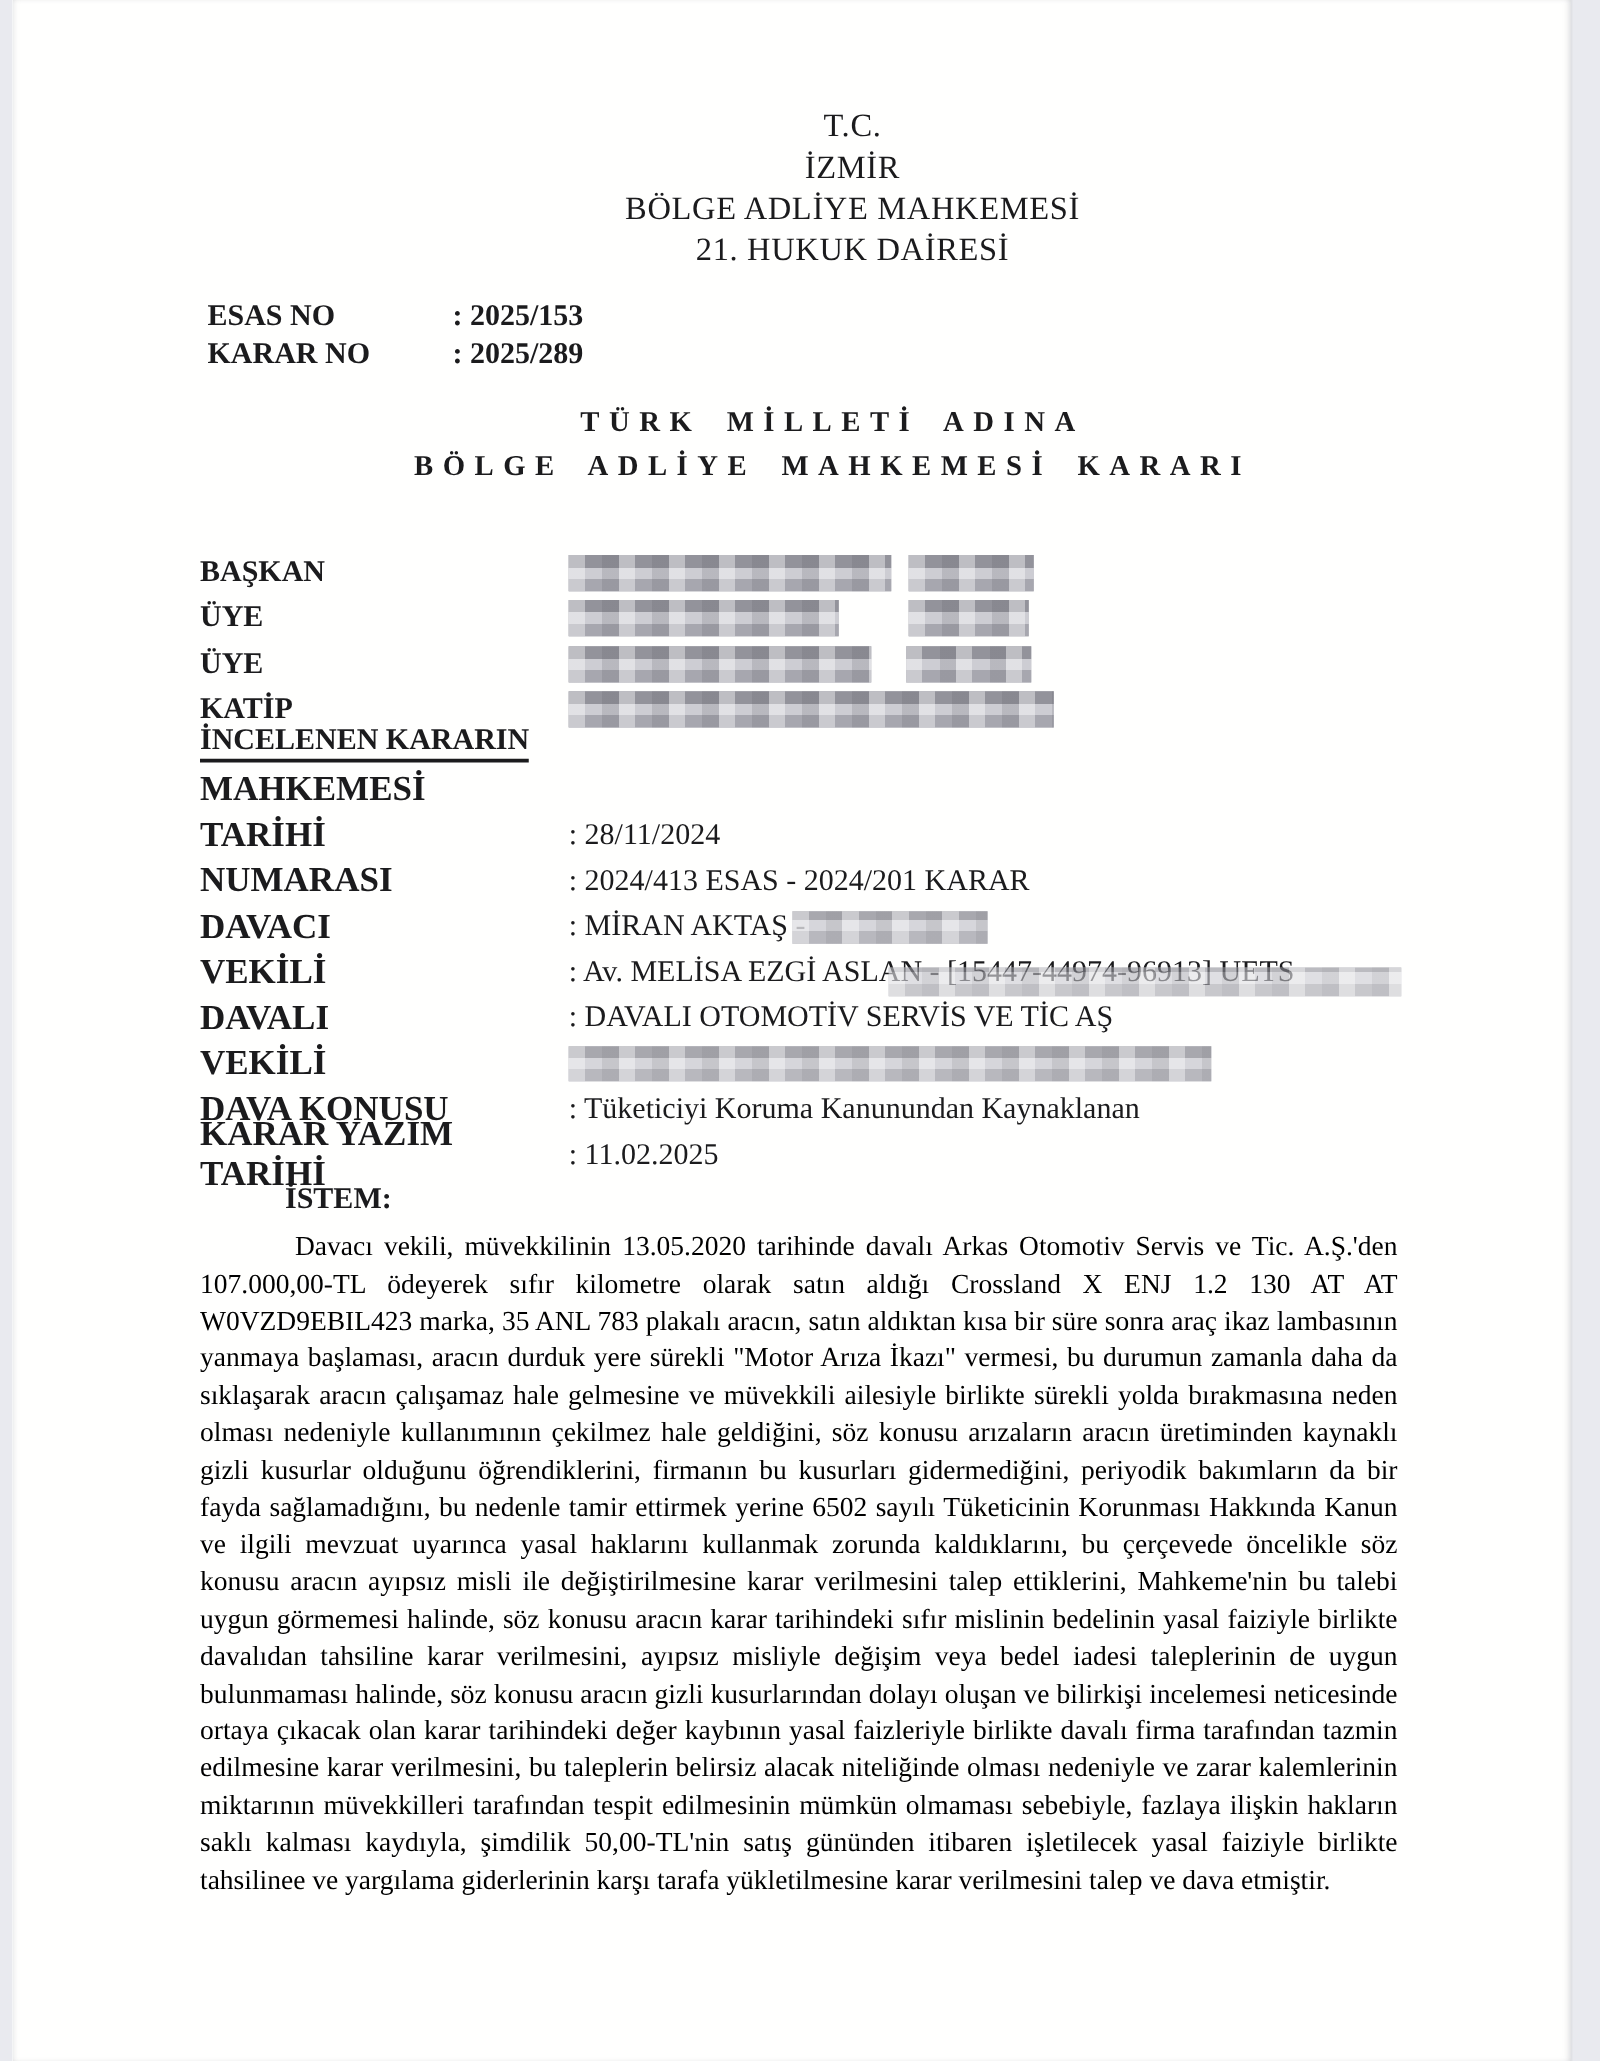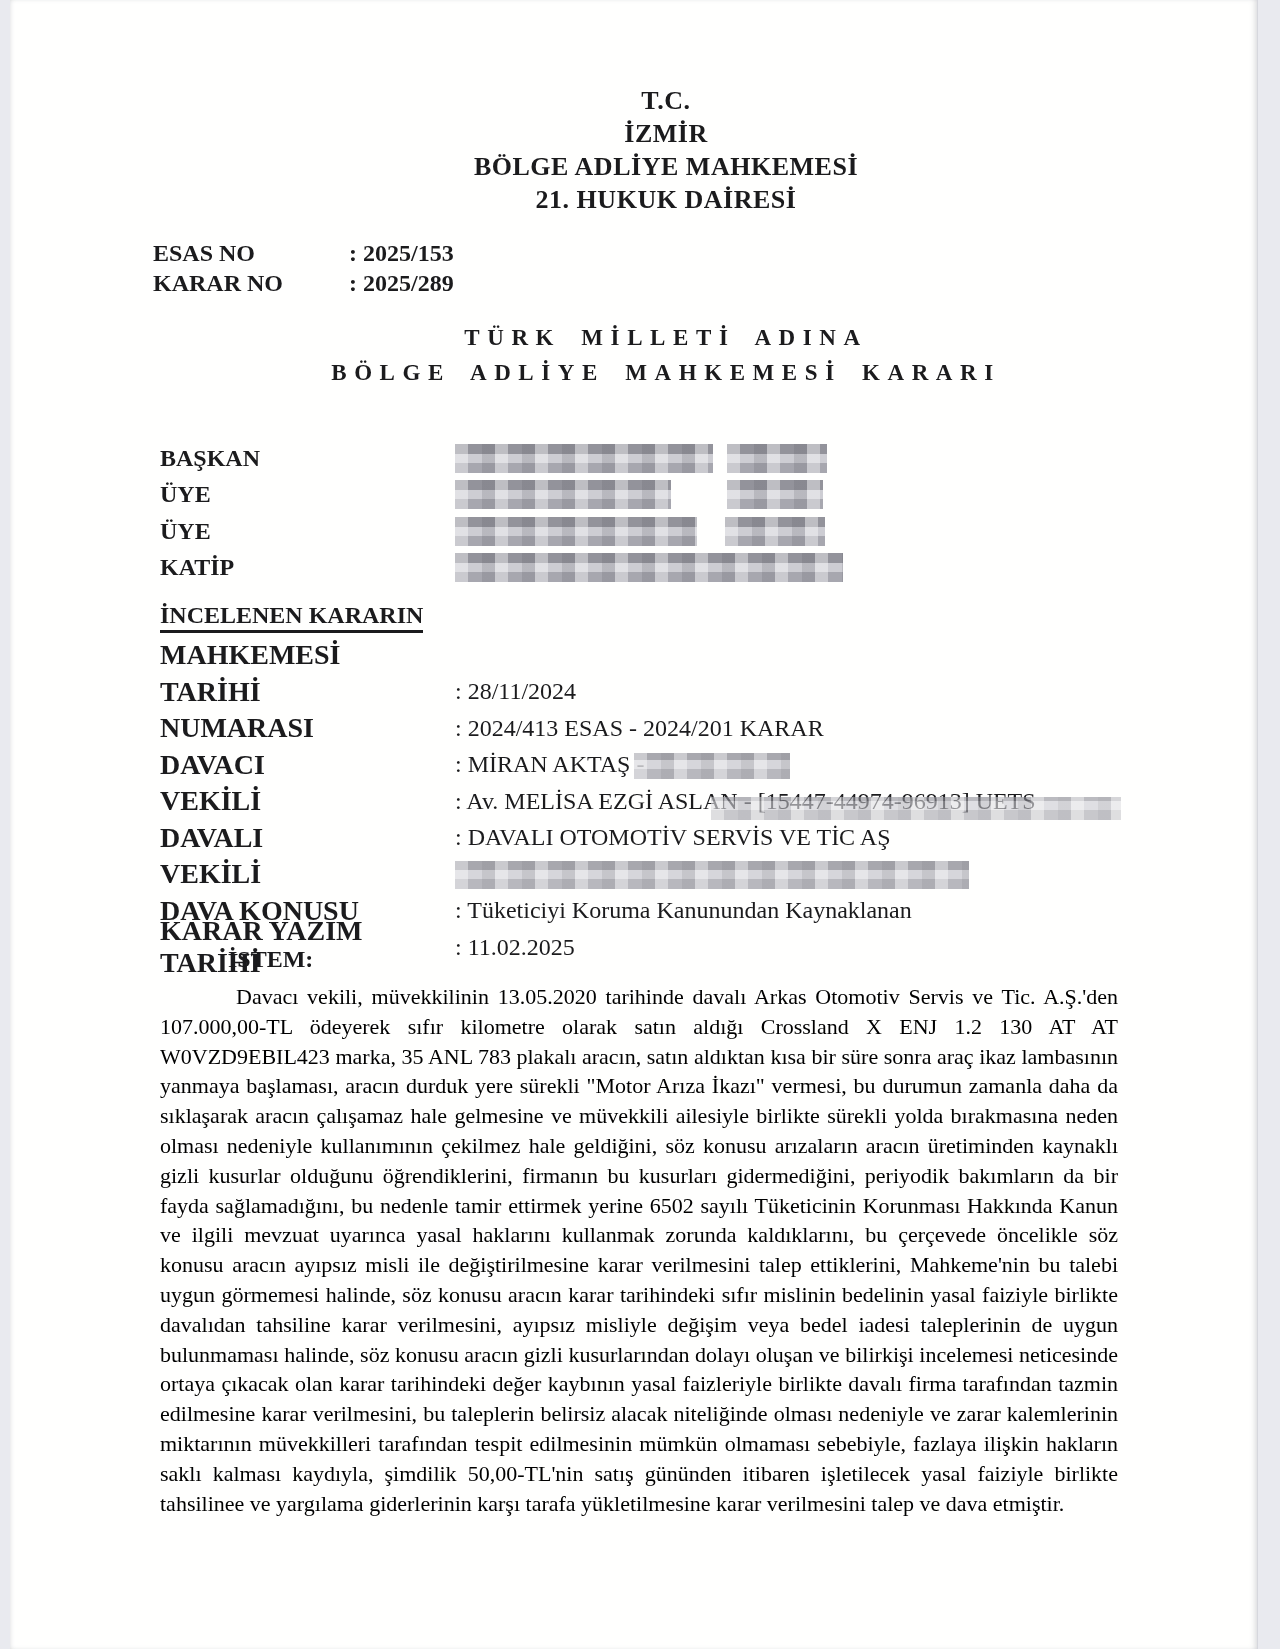--- a/index.html
+++ b/index.html
@@ -13,24 +13,24 @@
   }
   .page{
     position:absolute;left:10px;top:0;width:1247px;height:1649px;
     background:#fffffe;
     border-right:1px solid #d6d7dd;
     box-shadow:inset -4px 0 6px -3px rgba(120,122,135,.35), inset 3px 0 5px -3px rgba(120,122,135,.28);
   }
   .content{position:absolute;left:140px;top:0;width:1032px;height:100%;}
 
   
-  .court-header{position:absolute;top:84px;left:0;width:100%;text-align:center;
-    font-weight:bold;font-size:26px;line-height:33px;letter-spacing:.02em;}
+  .court-header{position:absolute;top:84px;left:16px;width:100%;text-align:center;
+    font-weight:normal;font-size:26px;line-height:33px;letter-spacing:.02em;}
   
-  .case-refs{position:absolute;top:238px;left:3px;font-size:24px;line-height:30px;}
+  .case-refs{position:absolute;top:238px;left:16px;font-size:24px;line-height:30px;}
   .case-refs .row{display:flex;}
   .case-refs .lbl{font-weight:bold;width:196px;}
   .case-refs .val{font-weight:bold;}
 
   
   .banner{position:absolute;top:320px;left:0;width:100%;text-align:center;
     font-weight:bold;font-size:23px;line-height:35px;letter-spacing:.33em;word-spacing:.3em;}
 
   
   .panel{position:absolute;top:440px;left:10px;width:1000px;}
@@ -44,21 +44,21 @@
       repeating-linear-gradient(90deg, rgba(255,255,255,.40) 0 13px, rgba(255,255,255,0) 13px 27px, rgba(90,90,98,.18) 27px 40px),
       repeating-linear-gradient(0deg, #a7a7af 0 10px, #cdcdd3 10px 19px, #93939b 19px 29px),
       #bdbdc4;
   }
   .redact.light{opacity:.8;}
   .gap{display:inline-block;width:14px;height:29px;}
 
   
   .review{position:absolute;top:579px;left:10px;width:1010px;font-size:23px;}
   .review-heading{display:inline-block;font-weight:bold;font-size:24px;
-    border-bottom:3px solid #1b1b1d;padding-bottom:1px;margin-bottom:4px;margin-top:23px;}
+    border-bottom:3px solid #1b1b1d;padding-bottom:1px;margin-bottom:4px;}
   .review .row{display:flex;align-items:center;height:36.5px;}
   .review .lbl{font-weight:bold;font-size:28px;width:295px;flex:0 0 295px;}
   .review .val{font-size:24px;white-space:nowrap;position:relative;}
   .overlay-redact{position:absolute;opacity:.62;}
 
   
   .istem-heading{position:absolute;top:946px;left:78px;font-weight:bold;font-size:24px;}
   .istem-paragraph{
     position:absolute;top:982px;left:10px;width:958px;
     font-size:22px;line-height:29.8px;text-align:justify;text-indent:76px;

